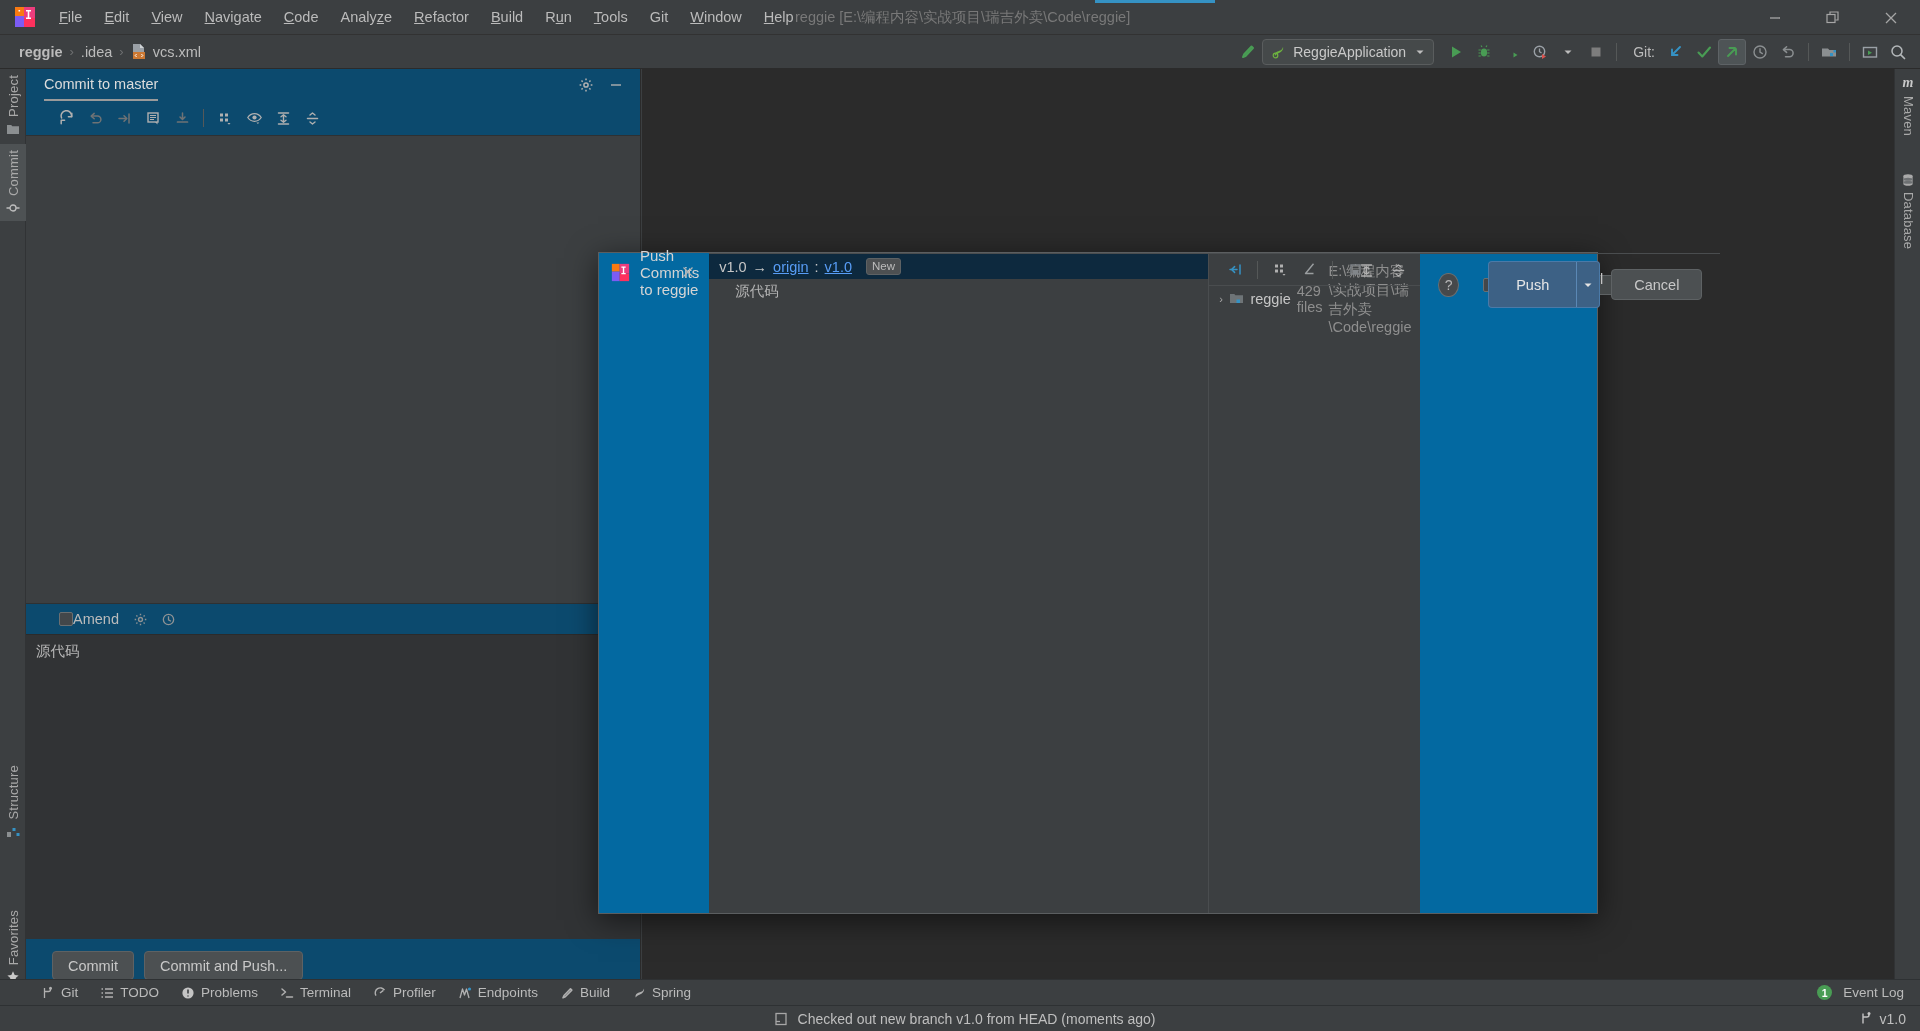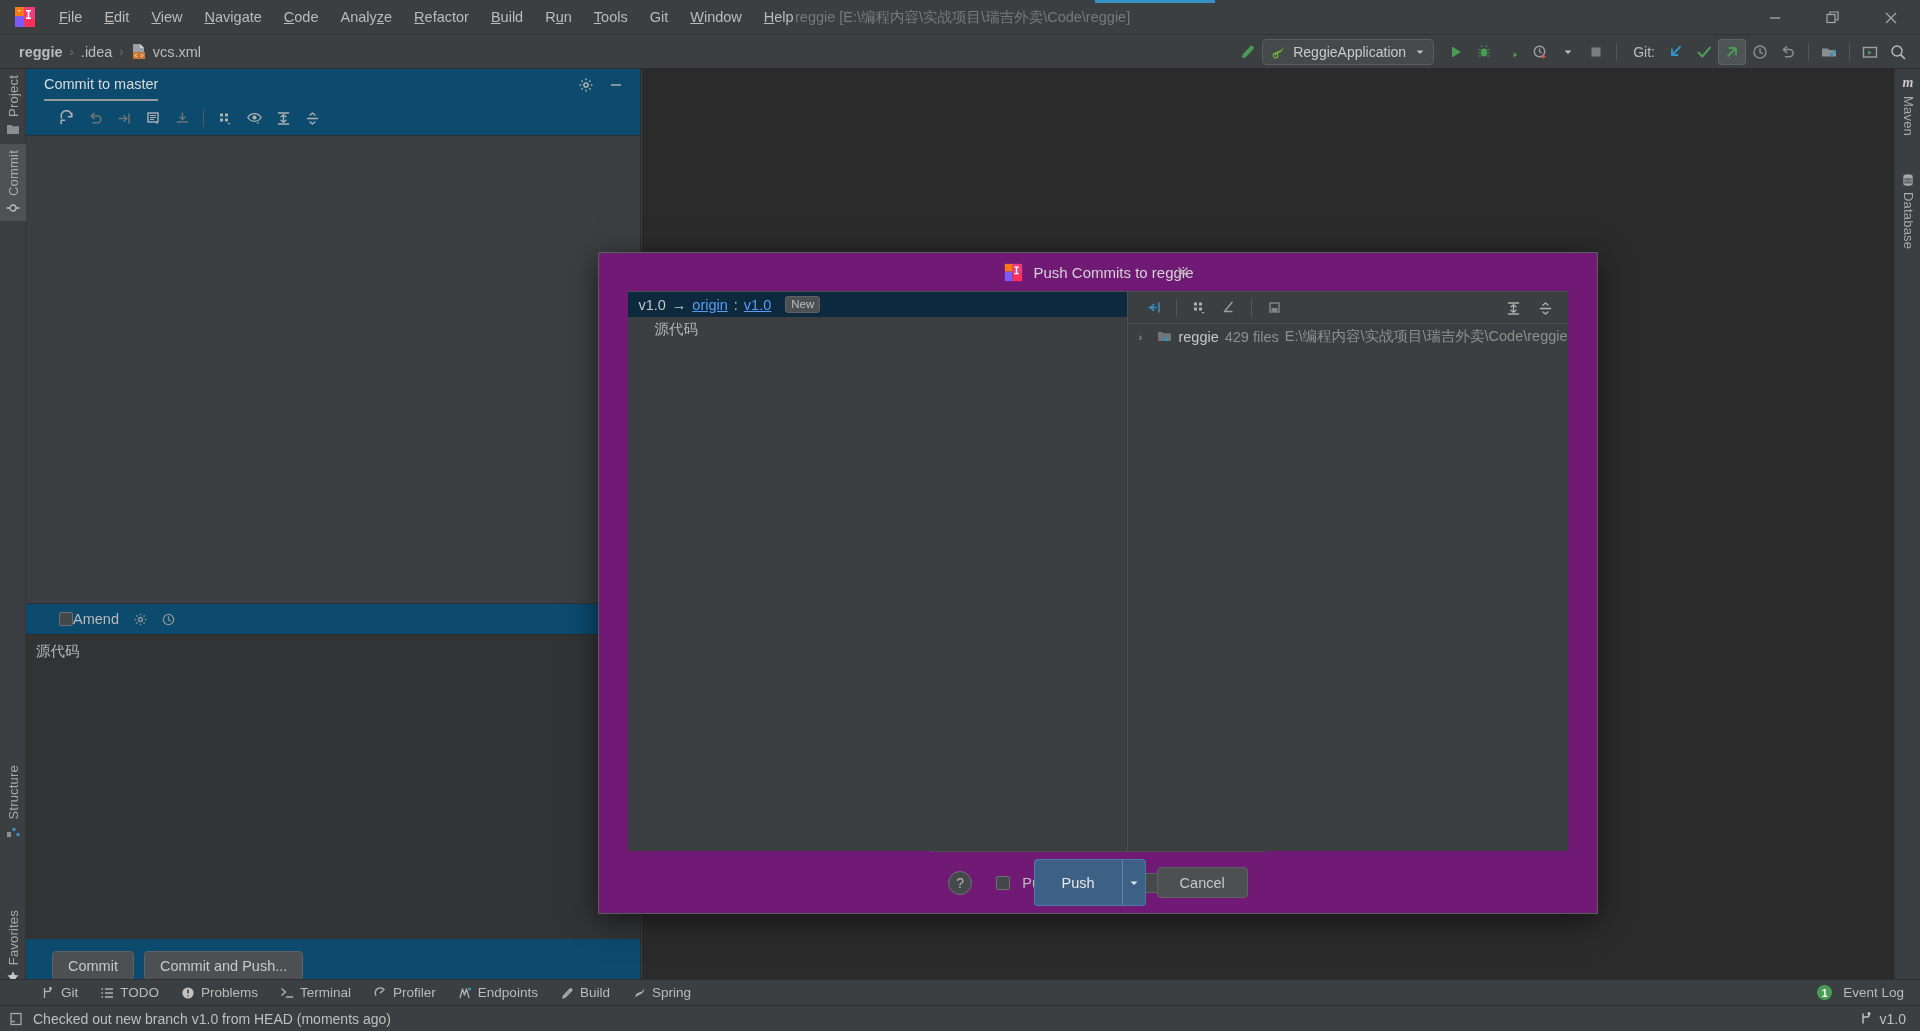--- a/index.html
+++ b/index.html
@@ -121,23 +121,23 @@
 
   
   .editorbg {
     position: absolute; left: 642px; top: 69px; width: 1252px; height: 923px;
     background: #2b2b2b;
   }
 
   
   .dlg {
     position: absolute; left: 598px; top: 252px; width: 1000px; height: 662px;
-    background: #701a75; border: 1px solid #5b5e60;
+    background: #0369a1; border: 1px solid #5b5e60;
     box-shadow: 0 6px 28px rgba(0,0,0,.55);
-    display: flex; flex-direction: column; align-items: center;
+    display: flex; flex-direction: row;
   }
   .dlg-title {
     height: 38px; display: flex; align-items: center; padding: 0 10px 0 12px; position: relative;
   }
   .dlg-ico { width: 19px; height: 19px; margin-right: 10px; position: relative; flex: none; }
   .dlg-title-txt { font-size: 15px; color: #d4d4d4; }
   .dlg-close { position: absolute; right: 10px; top: 8px; width: 22px; height: 22px;
     display: flex; align-items: center; justify-content: center; }
   .dlg-body { flex: 1; display: flex; border-top: 1px solid #4a4d4f; }
   .dlg-left { width: 500px; background: #3c3f41; border-right: 1px solid #4a4d4f; }
@@ -206,21 +206,21 @@
   }
   .tw-btn { display: flex; align-items: center; gap: 6px; padding: 3px 11px; font-size: 13.5px; color: #bbbbbb; }
   .tb-right-items { position: absolute; right: 12px; display: flex; align-items: center; gap: 7px; }
   .evt-badge {
     width: 15px; height: 15px; border-radius: 50%; background: #499c54; color: #fff;
     font-size: 10.5px; display: flex; align-items: center; justify-content: center; font-weight: bold;
   }
   .statusbar {
     position: absolute; left: 0; bottom: 0; width: 1920px; height: 26px;
     background: #3c3f41; border-top: 1px solid #2e3133;
-    display: flex; align-items: center; padding-left: 8px; gap: 9px;
+    display: flex; align-items: center; padding-left: 8px; gap: 9px; justify-content: center;
   }
   .status-txt { font-size: 14px; color: #bfbfbf; }
   .status-right { position: absolute; right: 14px; display: flex; align-items: center; gap: 7px; font-size: 14px; color: #bfbfbf; }
   svg { display: block; }
 </style>
 </head>
 <body>
 
 <div id="app">
 

